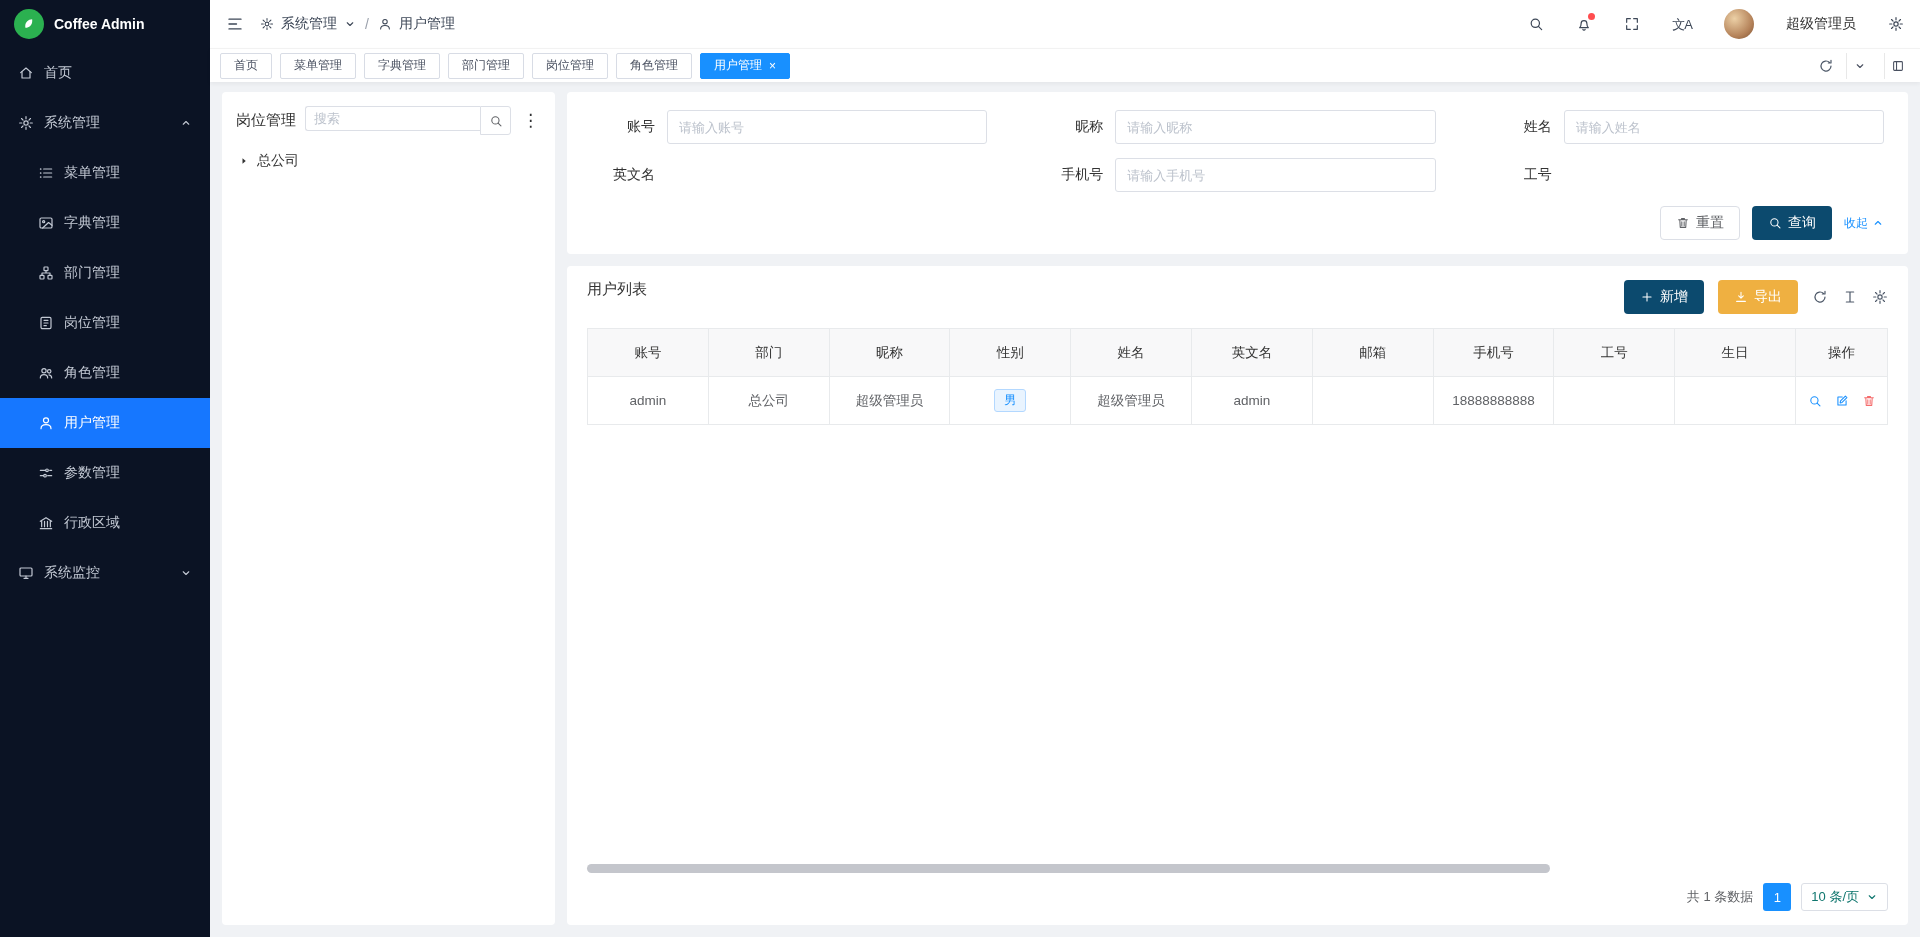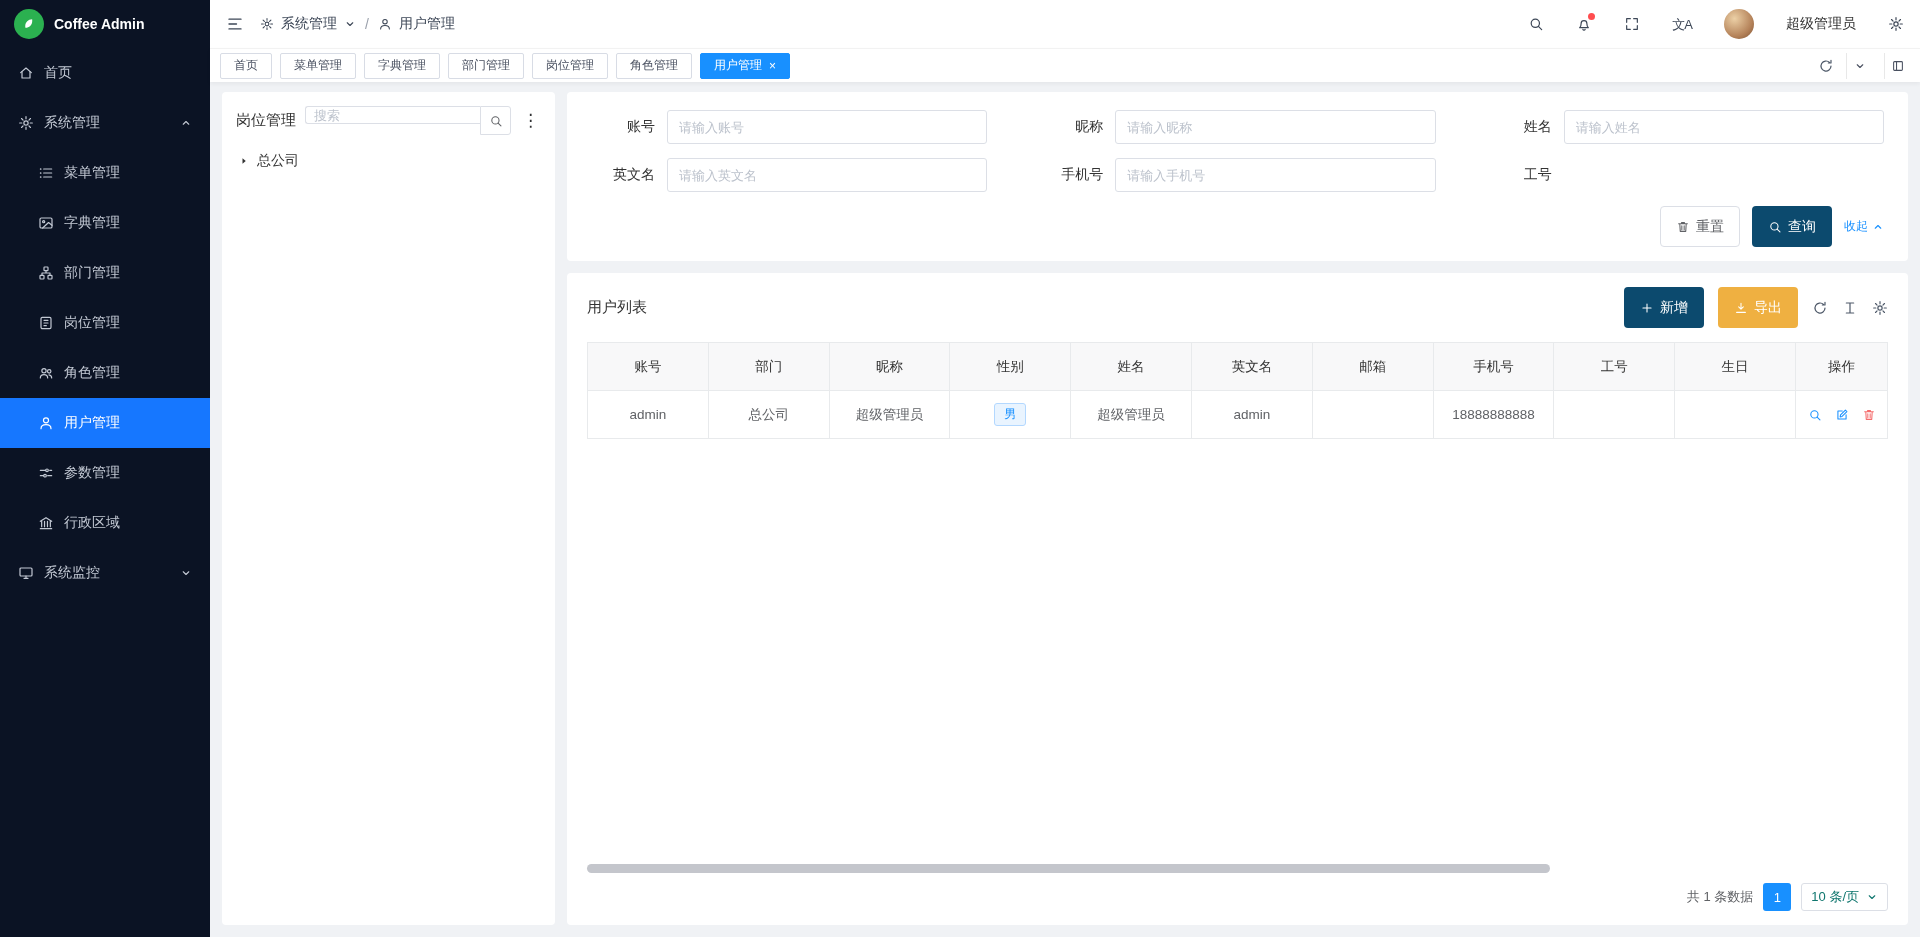--- a/index.html
+++ b/index.html
@@ -40,41 +40,41 @@
 .tab.active{background:#1890ff;border-color:#1890ff;color:#fff}
 .tab .x{font-size:12px;line-height:1}
 .tabbar-right{display:flex;align-items:center;gap:12px;color:#495060}
 .tr-box{width:26px;height:26px;border-left:1px solid #e8e8e8;display:flex;align-items:center;justify-content:center;cursor:pointer}
 
 .content{flex:1;display:flex;gap:12px;padding:10px 12px 12px;min-height:0}
 .dept{width:333px;min-width:333px;background:#fff;border-radius:4px;padding:14px;display:flex;flex-direction:column;gap:12px}
 .dept-head{display:flex;align-items:center;gap:9px}
 .dept-title{font-size:15px;color:#333;white-space:nowrap}
 .dept-search{flex:1;display:flex;min-width:0}
-.dept-search input{flex:1;height:18px;border:1px solid #dcdfe6;border-right:none;border-radius:3px 0 0 3px;padding:0 8px;font-size:13px;outline:none;min-width:0}
+.dept-search input{flex:1;height:25px;border:1px solid #dcdfe6;border-right:none;border-radius:3px 0 0 3px;padding:0 8px;font-size:13px;outline:none;min-width:0}
 .sq-btn{width:31px;height:29px;border:1px solid #dcdfe6;border-radius:0 3px 3px 0;background:#fff;display:flex;align-items:center;justify-content:center;color:#606266;cursor:pointer}
 .dots{font-size:17px;color:#303133;cursor:pointer;padding:0 2px;line-height:1}
 .tree-item{display:flex;align-items:center;gap:7px;font-size:14px;color:#333;padding:5px 2px;cursor:pointer}
 
 .rightcol{flex:1;display:flex;flex-direction:column;gap:12px;min-width:0}
 .filter-card{background:#fff;border-radius:4px;padding:18px 24px 14px}
 .fgrid{display:grid;grid-template-columns:repeat(3,1fr);column-gap:52px;row-gap:14px}
 .field{display:flex;align-items:center;min-width:0}
 .field label{min-width:64px;text-align:right;margin-right:12px;font-size:14px;color:#333;white-space:nowrap}
 .field input{flex:1;height:34px;border:1px solid #dcdfe6;border-radius:3px;padding:0 11px;font-size:13px;outline:none;min-width:0}
 input::placeholder{color:#bcc2cc}
 .factions{display:flex;justify-content:flex-end;align-items:center;gap:12px;margin-top:14px}
-.btn{height:41px;display:inline-flex;align-items:center;gap:6px;padding:0 15px;border-radius:4px;font-size:14px;cursor:pointer;border:1px solid transparent;white-space:nowrap}
+.btn{height:34px;display:inline-flex;align-items:center;gap:6px;padding:0 15px;border-radius:4px;font-size:14px;cursor:pointer;border:1px solid transparent;white-space:nowrap}
 .btn-plain{background:#fff;border-color:#dcdfe6;color:#606266}
 .btn-primary{background:#0c4a6e;color:#fff}
 .btn-warning{background:#efb041;color:#fff}
 .link{color:#1890ff;display:inline-flex;align-items:center;gap:4px;font-size:12px;cursor:pointer}
 
 .table-card{flex:1;background:#fff;border-radius:4px;padding:14px 20px 8px;display:flex;flex-direction:column;min-height:0}
-.tc-head{display:flex;align-items:center;justify-content:space-between;margin-bottom:14px}
+.tc-head{display:flex;justify-content:space-between;margin-bottom:14px}
 .tc-title{font-size:15px;color:#333}
 .tc-actions{display:flex;align-items:center;gap:14px}
 .tool-ic{color:#4e5969;cursor:pointer}
 table{width:100%;border-collapse:collapse;table-layout:fixed}
 th,td{border:1px solid #e8eaec;height:48px;text-align:center;font-size:13.5px;font-weight:400;overflow:hidden;white-space:nowrap}
 th{background:#f8f8f9;color:#333}
 td{color:#606266}
 .fixed-right{box-shadow:-10px 0 10px -8px rgba(0,0,0,.22)}
 .tag-m{display:inline-block;padding:2px 9px;font-size:12px;color:#1890ff;background:#e9f4ff;border:1px solid #b3d8ff;border-radius:3px;line-height:1.4}
 .op{display:flex;align-items:center;justify-content:center;gap:13px}
@@ -370,21 +370,20 @@
             <div class="field">
               <label>昵称</label>
               <input placeholder="请输入昵称" style="">
             </div>
             <div class="field">
               <label>姓名</label>
               <input placeholder="请输入姓名" style="">
             </div>
             <div class="field">
               <label>英文名</label>
-              <input placeholder="请输入英文名" style="">
             </div>
             <div class="field">
               <label>手机号</label>
               <input placeholder="请输入手机号" style="">
             </div>
             <div class="field">
               <label>工号</label>
             </div>
           </div>
           <div class="factions">

